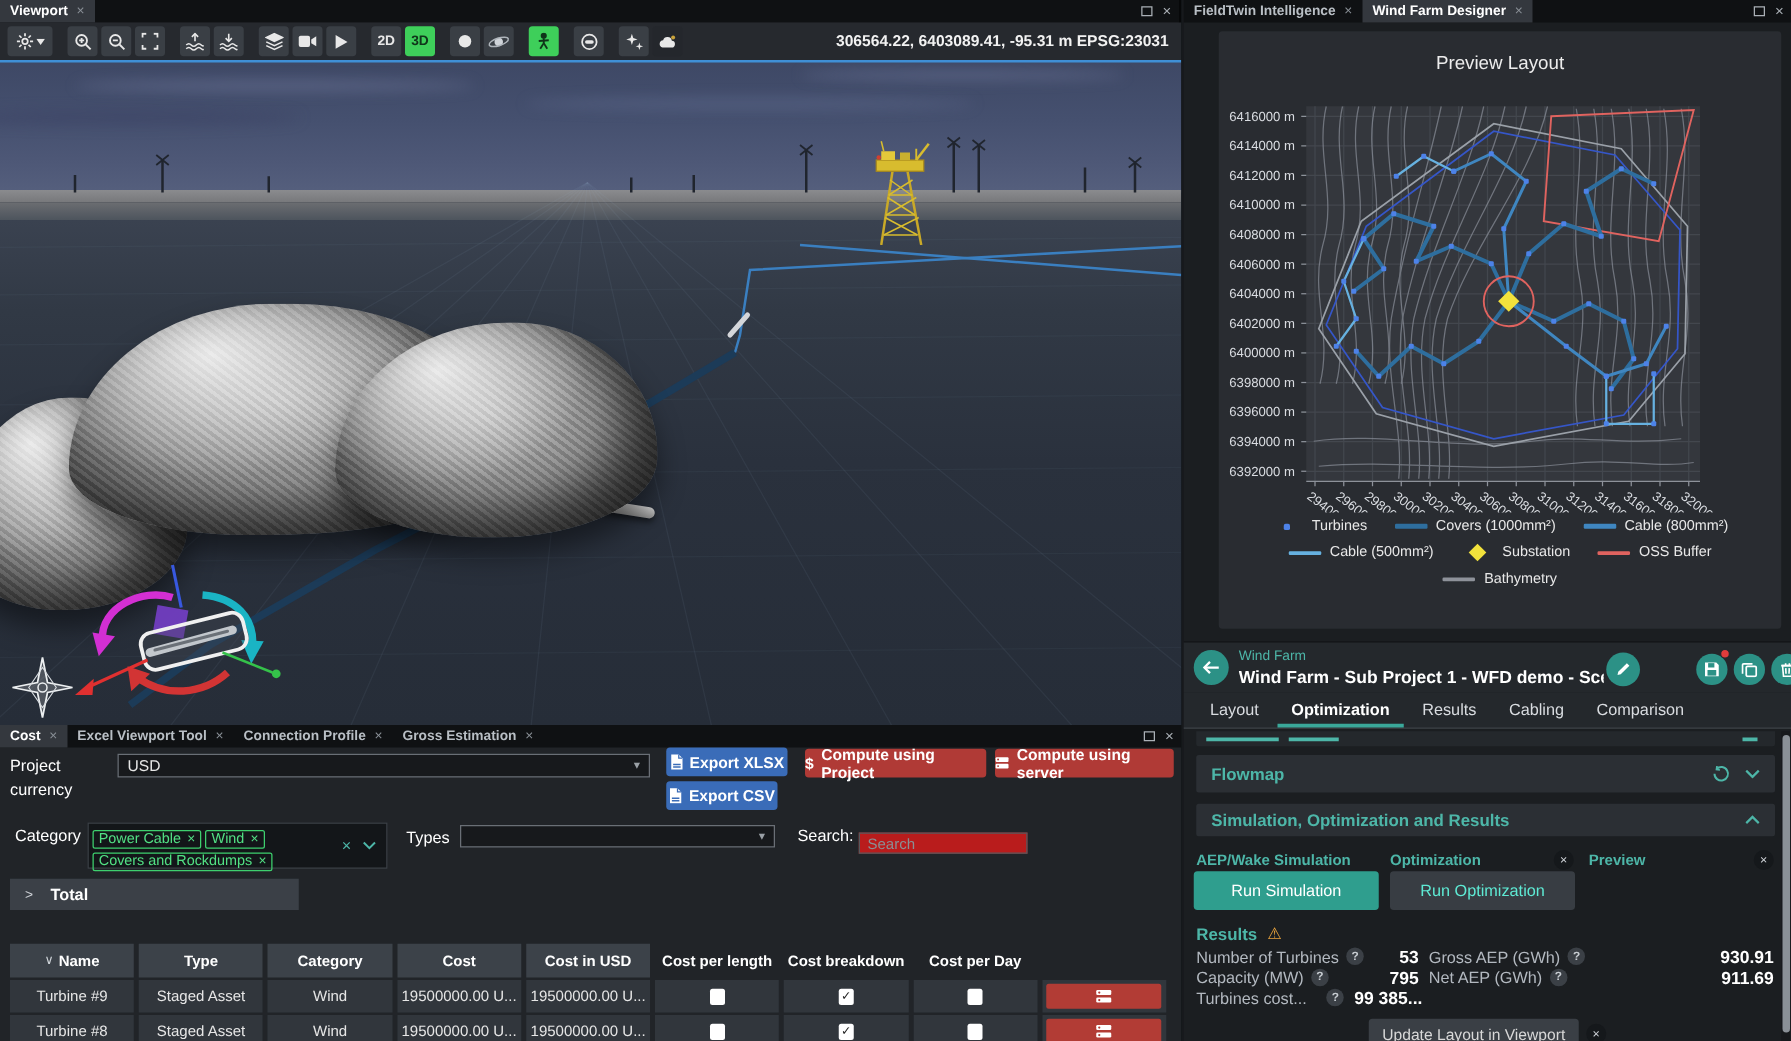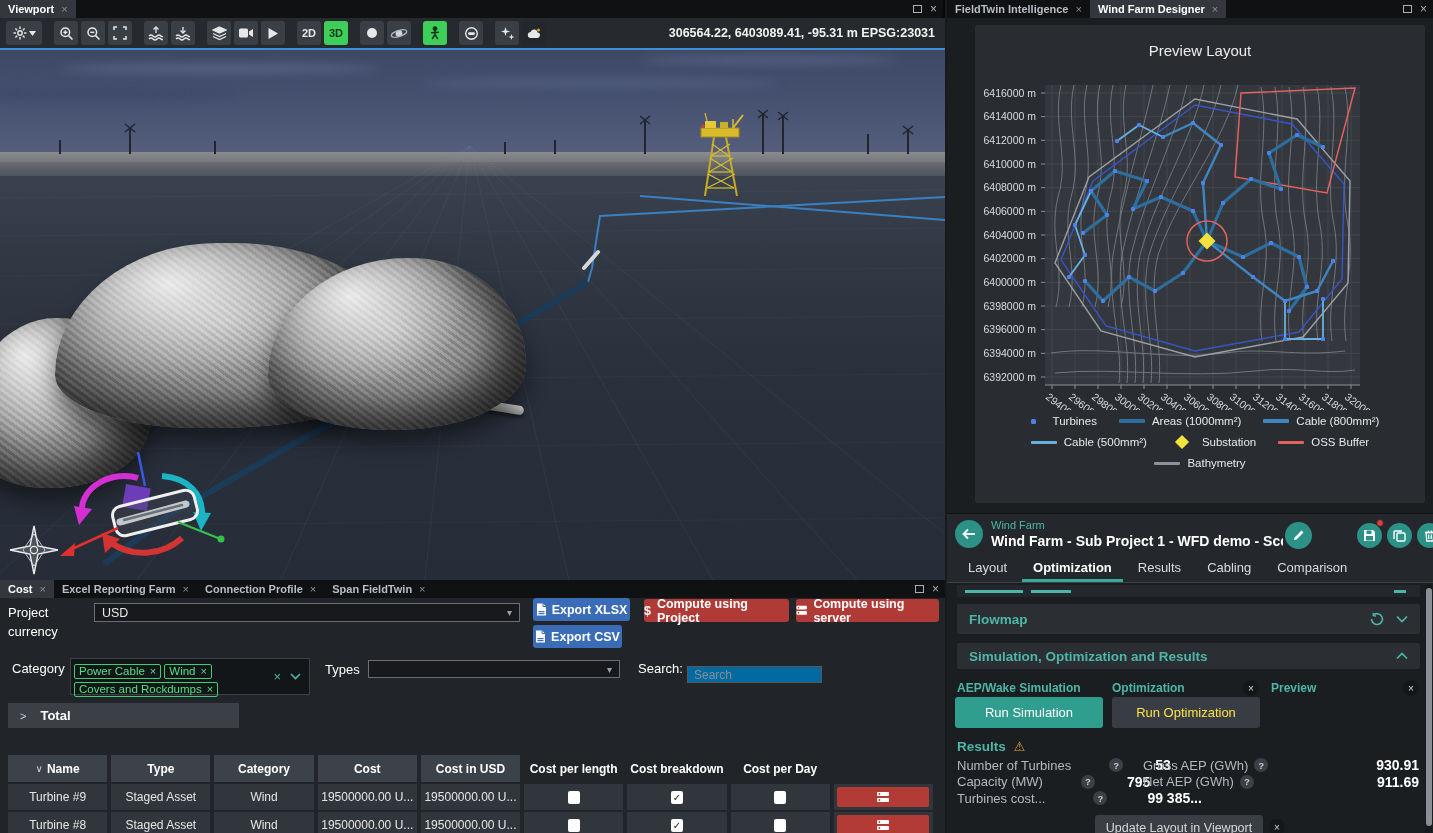--- a/index.html
+++ b/index.html
@@ -63,21 +63,21 @@
   .bottom-panel { position:absolute; left:0; top:580px; width:945px; height:253px; background:#212428; }
   .bp-label { position:absolute; color:#fff; font-size:13px; }
   .dd { position:absolute; background:#17191c; border:1px solid #6a6f76; color:#e6e6e6; font-size:12.5px; display:flex; align-items:center; padding:0 7px; }
   .dd .chev { margin-left:auto; color:#9aa0a6; font-size:10px; }
   .btn-blue { position:absolute; background:#3a6cb8; color:#fff; border-radius:3px; font-size:12.5px; font-weight:600; display:flex; align-items:center; justify-content:center; gap:5px; }
   .btn-red { position:absolute; background:#b03a36; color:#fff; border-radius:3px; font-size:12.5px; font-weight:600; display:flex; align-items:center; justify-content:center; gap:6px; }
   .msbox { position:absolute; left:70px; top:78px; width:240px; height:37px; background:#131619; border:1px solid #3c4147; padding:2px 36px 2px 3px; }
   .cattag { display:inline-flex; align-items:center; border:1px solid #3ecf6e; color:#52e084; font-size:11.5px; height:15px; padding:0 4px; border-radius:2px; margin:2px 3px 0 0; white-space:nowrap; }
   .cattag .tx { margin-left:5px; font-size:11px; }
   .ms-ctrl { position:absolute; right:8px; top:10px; color:#4db6a8; font-size:13px; display:flex; gap:9px; align-items:center; }
-  .search-input { position:absolute; left:687px; top:86px; width:135px; height:17px; background:#0369a1; border:1px solid #55595e; color:#d8d8d8; font-size:12px; padding:0 6px; font-family:inherit; }
+  .search-input { position:absolute; left:687px; top:86px; width:135px; height:17px; background:#b91c1c; border:1px solid #55595e; color:#d8d8d8; font-size:12px; padding:0 6px; font-family:inherit; }
   .search-input::placeholder { color:#8a8f94; }
   .total-row { position:absolute; left:8px; top:123px; width:462px; height:25px; display:flex; gap:2px; }
   .total-cell { background:#3b4047; color:#fff; font-size:13px; font-weight:bold; display:flex; align-items:center; }
   .tc1 { width:231px; padding-left:12px; gap:14px; }
   .tc1 .tchev { font-weight:normal; color:#cfd3d8; font-size:11px; }
   .tc2 { width:229px; justify-content:flex-end; padding-right:10px; }
   .ctable { position:absolute; left:8px; top:175px; width:927px; }
   .ctr { display:flex; gap:2px; margin-bottom:2px; }
   .ctd, .cth { width:101px; margin-right:2px; display:flex; align-items:center; justify-content:center; font-size:12px; color:#e6e6e6; height:26px; overflow:hidden; white-space:nowrap; }
   .cth { height:27px; font-weight:bold; color:#fff; }
@@ -116,21 +116,21 @@
 
   .secbar { position:absolute; left:10px; width:463px; background:#2b2f34; border-radius:2px; display:flex; align-items:center; color:#4db6a8; font-weight:bold; font-size:13.5px; padding:0 12px; }
   .secbar .icons { margin-left:auto; display:flex; gap:12px; align-items:center; }
 
   .simlbl { position:absolute; top:681px; color:#4db6a8; font-weight:bold; font-size:12px; }
   .xbadge { position:absolute; width:16px; height:16px; border-radius:50%; background:#15181b; color:#cfd3d8; font-size:10px; display:flex; align-items:center; justify-content:center; }
   .simbtn { position:absolute; top:697px; height:31px; border-radius:3px; display:flex; align-items:center; justify-content:center; font-size:13px; }
   .res-title { position:absolute; left:10px; top:739px; color:#4db6a8; font-weight:bold; font-size:13.5px; display:flex; gap:8px; align-items:center; }
   .warn { color:#e8a33d; font-size:13px; }
   .res-line { position:absolute; left:10px; width:462px; height:16px; display:flex; align-items:center; }
-  .res-l { width:178px; display:flex; align-items:center;gap:32px; }
+  .res-l { width:178px; display:flex; align-items:center; }
   .res-r { width:276px; margin-left:8px; display:flex; align-items:center; }
   .res-lab { color:#b3b9c0; font-size:13px; white-space:nowrap; }
   .res-val { margin-left:auto; color:#fff; font-weight:bold; font-size:14px; }
   .qb { width:14px; height:14px; border-radius:50%; background:#3b4046; color:#c8cdd2; font-size:9.5px; font-weight:bold; display:inline-flex; align-items:center; justify-content:center; margin-left:6px; flex:none; }
   .upd-btn { position:absolute; left:148px; top:815px; width:168px; height:26px; background:#3a3f45; border-radius:3px; color:#d8d8d8; font-size:12.5px; display:flex; align-items:center; justify-content:center; }
   .sb-track { position:absolute; left:478px; top:585px; width:7px; height:248px; background:#17191c; }
   .sb-thumb { position:absolute; left:0.5px; top:3px; width:6px; height:238px; background:#8a9097; border-radius:3px; }
 </style>
 </head>
 <body>
@@ -392,29 +392,29 @@
     </div>
 
     <div class="bottom-panel">
       <div class="wtabbar">
         <div id="cost-tabs" style="display:flex;">
             <div class="wtab active">
               <span>Cost</span>
               <span class="wtab-x">×</span>
             </div>
             <div class="wtab">
-              <span>Excel Reporting Farm</span>
+              <span>Excel Viewport Tool</span>
               <span class="wtab-x">×</span>
             </div>
             <div class="wtab">
               <span>Connection Profile</span>
               <span class="wtab-x">×</span>
             </div>
             <div class="wtab">
-              <span>Span FieldTwin</span>
+              <span>Gross Estimation</span>
               <span class="wtab-x">×</span>
             </div>
           </div>
         <div class="wc">
           <span class="wc-sq"></span>
           <span class="wc-x">×</span>
         </div>
       </div>
 
       <div class="bp-label" style="left:8px; top:24px; width:66px; line-height:1.45;">Project currency</div>
@@ -799,21 +799,21 @@
           </g>
         </svg>
       <div class="legend" id="chart-legend">
           <div class="lg-row">
             <span class="lg-item">
               <span class="sw-dot" style="background: rgb(77, 130, 232);"></span>
               <span>Turbines</span>
             </span>
             <span class="lg-item">
               <span class="sw-line-thick" style="background: rgb(46, 110, 158);"></span>
-              <span>Areas (1000mm²)</span>
+              <span>Covers (1000mm²)</span>
             </span>
             <span class="lg-item">
               <span class="sw-line-thick" style="background: rgb(63, 134, 192);"></span>
               <span>Cable (800mm²)</span>
             </span>
           </div>
           <div class="lg-row">
             <span class="lg-item">
               <span class="sw-line" style="background: rgb(102, 177, 224);"></span>
               <span>Cable (500mm²)</span>
@@ -912,21 +912,21 @@
       </span>
     </div>
 
     <div class="simlbl" style="left:10px;">AEP/Wake Simulation</div>
     <div class="simlbl" style="left:165px;">Optimization</div>
     <span class="xbadge" style="left:296px; top:680px;">×</span>
     <div class="simlbl" style="left:324px;">Preview</div>
     <span class="xbadge" style="left:456px; top:680px;">×</span>
 
     <div class="simbtn" style="left:8px; width:148px; background:#2f9e8e; color:#fff;">Run Simulation</div>
-    <div class="simbtn" style="left:165px; width:148px; background:#383d43; color:#fde047;">Run Optimization</div>
+    <div class="simbtn" style="left:165px; width:148px; background:#383d43; color:#5eead4;">Run Optimization</div>
 
     <div class="res-title">
       <span>Results</span>
       <span class="warn">⚠</span>
     </div>
     <div id="results-rows">
         <div class="res-line" style="top: 757px;">
           <div class="res-l">
             <span class="res-lab">Number of Turbines</span>
             <span class="qb">?</span>

